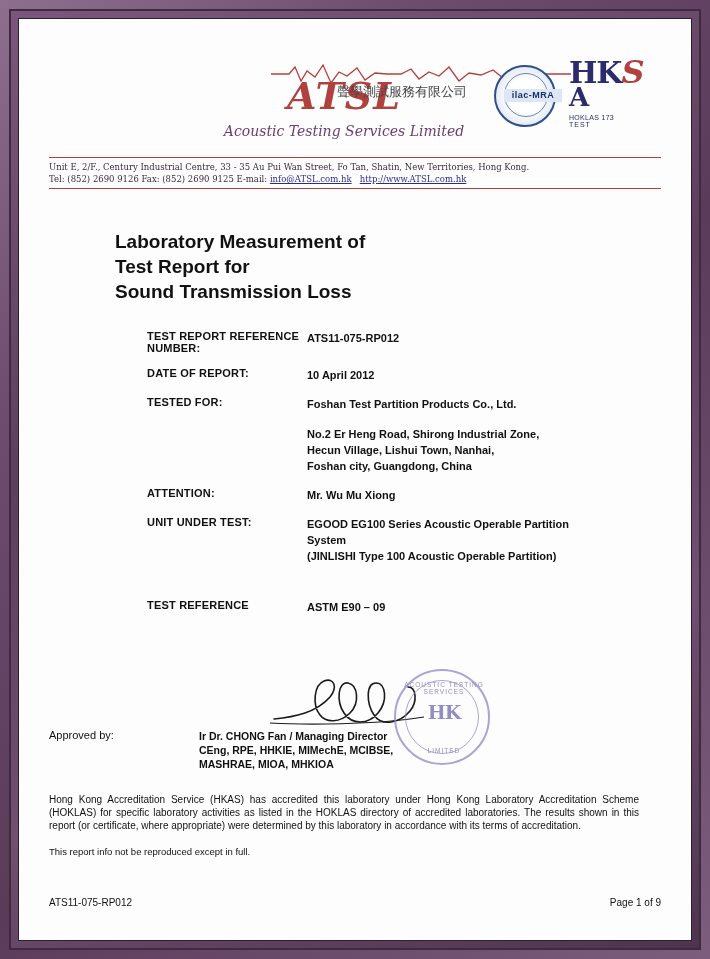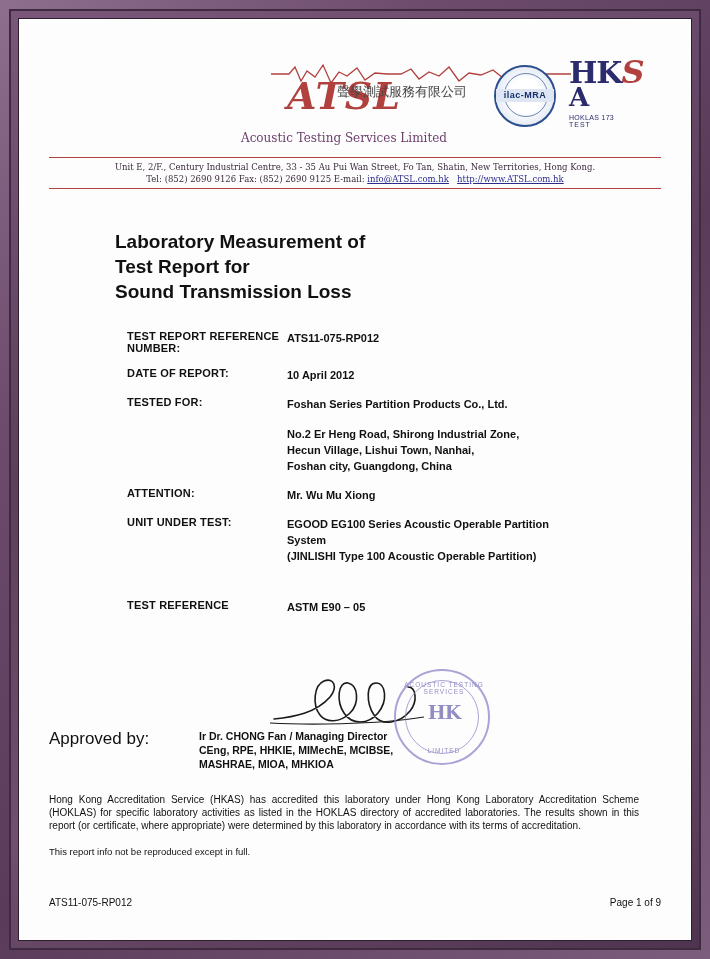--- a/index.html
+++ b/index.html
@@ -63,23 +63,24 @@
     font-size: 38px;
     font-weight: bold;
     font-style: italic;
     color: #b0413e;
     letter-spacing: 1px;
     line-height: 1;
     display: inline-block;
   }
   .atsl-sub {
     font-family: "DejaVu Serif", serif;
-    font-size: 12px;
+    font-size: 14px;
+    font-style: italic;
     color: #6b3f6b;
-    margin-top: 16px;
+    margin-top: 8px;
   }
   .lh-cn {
     position: absolute;
     left: 288px;
     top: 38px;
     font-size: 13px;
     color: #444;
     font-family: Liberation Mono, monospace;
     white-space: nowrap;
   }
@@ -97,21 +98,21 @@
     top: 20px;
     width: 62px;
     height: 62px;
     border-radius: 50%;
     border: 2px solid #2b4f8e;
     background: radial-gradient(circle at 50% 50%, #ffffff 40%, #cfd9ec 100%);
     box-sizing: border-box;
   }
   .ilac-band {
     position: absolute;
-    left: 0; top: 22px;
+    left: 8px; top: 22px;
     width: 100%;
     text-align: center;
     font-size: 9px;
     font-weight: bold;
     color: #14306b;
     background: #dfe6f3;
     line-height: 13px;
     letter-spacing: 0.5px;
   }
   .ilac-arc {
@@ -152,21 +153,21 @@
     font-size: 7px;
     color: #2b2b6e;
     letter-spacing: 1px;
   }
   .lh-rule {
     border: 0;
     border-top: 1px solid #b0413e;
     margin: 2px 0 3px 0;
   }
   .lh-address {
-    text-align: center;
+    text-align: left;
     font-family: "DejaVu Serif", serif;
     font-size: 8.5px;
     color: #3b2b3b;
     line-height: 12px;
   }
   .lh-address .blue {
     color: #2b2b8e;
     text-decoration: underline;
   }
   .lh-rule2 {
@@ -178,21 +179,21 @@
   .title-block {
     margin: 40px 0 0 66px;
     font-size: 19px;
     font-weight: bold;
     color: #111;
     line-height: 25px;
     font-family: "Liberation Sans", sans-serif;
   }
   
   .fields {
-    margin: 26px 0 0 78px;
+    margin: 26px 0 0 98px;
     font-size: 11px;
     color: #111;
   }
   .row {
     display: flex;
     margin-bottom: 13px;
   }
   .row.tight { margin-bottom: 4px; }
   .row .label {
     width: 160px;
@@ -259,21 +260,21 @@
     font-size: 6.5px;
     color: #6f68b0;
     letter-spacing: 1px;
   }
   .stamp-txt-top { top: 10px; left: 0; }
   .stamp-txt-bot { bottom: 9px; left: 0; }
   .approved {
     position: absolute;
     left: 0px;
     top: 62px;
-    font-size: 17px;
+    font-size: 11px;
     color: #111;
   }
   .sig-lines {
     position: absolute;
     left: 150px;
     top: 62px;
     font-size: 10.5px;
     font-weight: bold;
     color: #111;
     line-height: 14px;
@@ -358,21 +359,21 @@
             <div class="value">ATS11-075-RP012</div>
           </div>
 
           <div class="row">
             <div class="label">DATE OF REPORT:</div>
             <div class="value">10 April 2012</div>
           </div>
 
           <div class="row tight">
             <div class="label">TESTED FOR:</div>
-            <div class="value">Foshan Series Partition Products Co., Ltd.</div>
+            <div class="value">Foshan Test Partition Products Co., Ltd.</div>
           </div>
 
           <div class="row" style="margin-top:14px;">
             <div class="label"></div>
             <div class="value" style="white-space:pre-line;">No.2 Er Heng Road, Shirong Industrial Zone,
 Hecun Village, Lishui Town, Nanhai,
 Foshan city, Guangdong, China</div>
           </div>
 
           <div class="row">
@@ -383,21 +384,21 @@
           <div class="row">
             <div class="label">UNIT UNDER TEST:</div>
             <div class="value just" style="white-space:pre-line;">EGOOD EG100 Series Acoustic Operable Partition System
 (JINLISHI Type 100 Acoustic Operable Partition)</div>
           </div>
 
           <div class="spacer-lg"></div>
 
           <div class="row">
             <div class="label">TEST REFERENCE</div>
-            <div class="value">ASTM E90 – 05</div>
+            <div class="value">ASTM E90 – 09</div>
           </div>
 
         </div>
 
         <div class="sig-area">
 
           <svg class="sig-script" viewBox="0 0 200 70">
             <path d="M10,52 C30,50 52,46 66,30 C74,20 70,10 60,14 C50,18 48,38 56,48 C62,56 76,56 86,46 C96,36 94,18 84,16 C74,14 72,34 80,46 C88,58 104,58 114,46 C124,34 122,16 112,16 C102,16 102,36 110,48 C118,60 136,56 146,44 C154,34 152,20 144,20" fill="none" stroke="#1a1a1a" stroke-width="1.6" stroke-linecap="round"></path>
             <path d="M6,56 C40,58 110,58 160,50" fill="none" stroke="#1a1a1a" stroke-width="1.2"></path>
           </svg>

